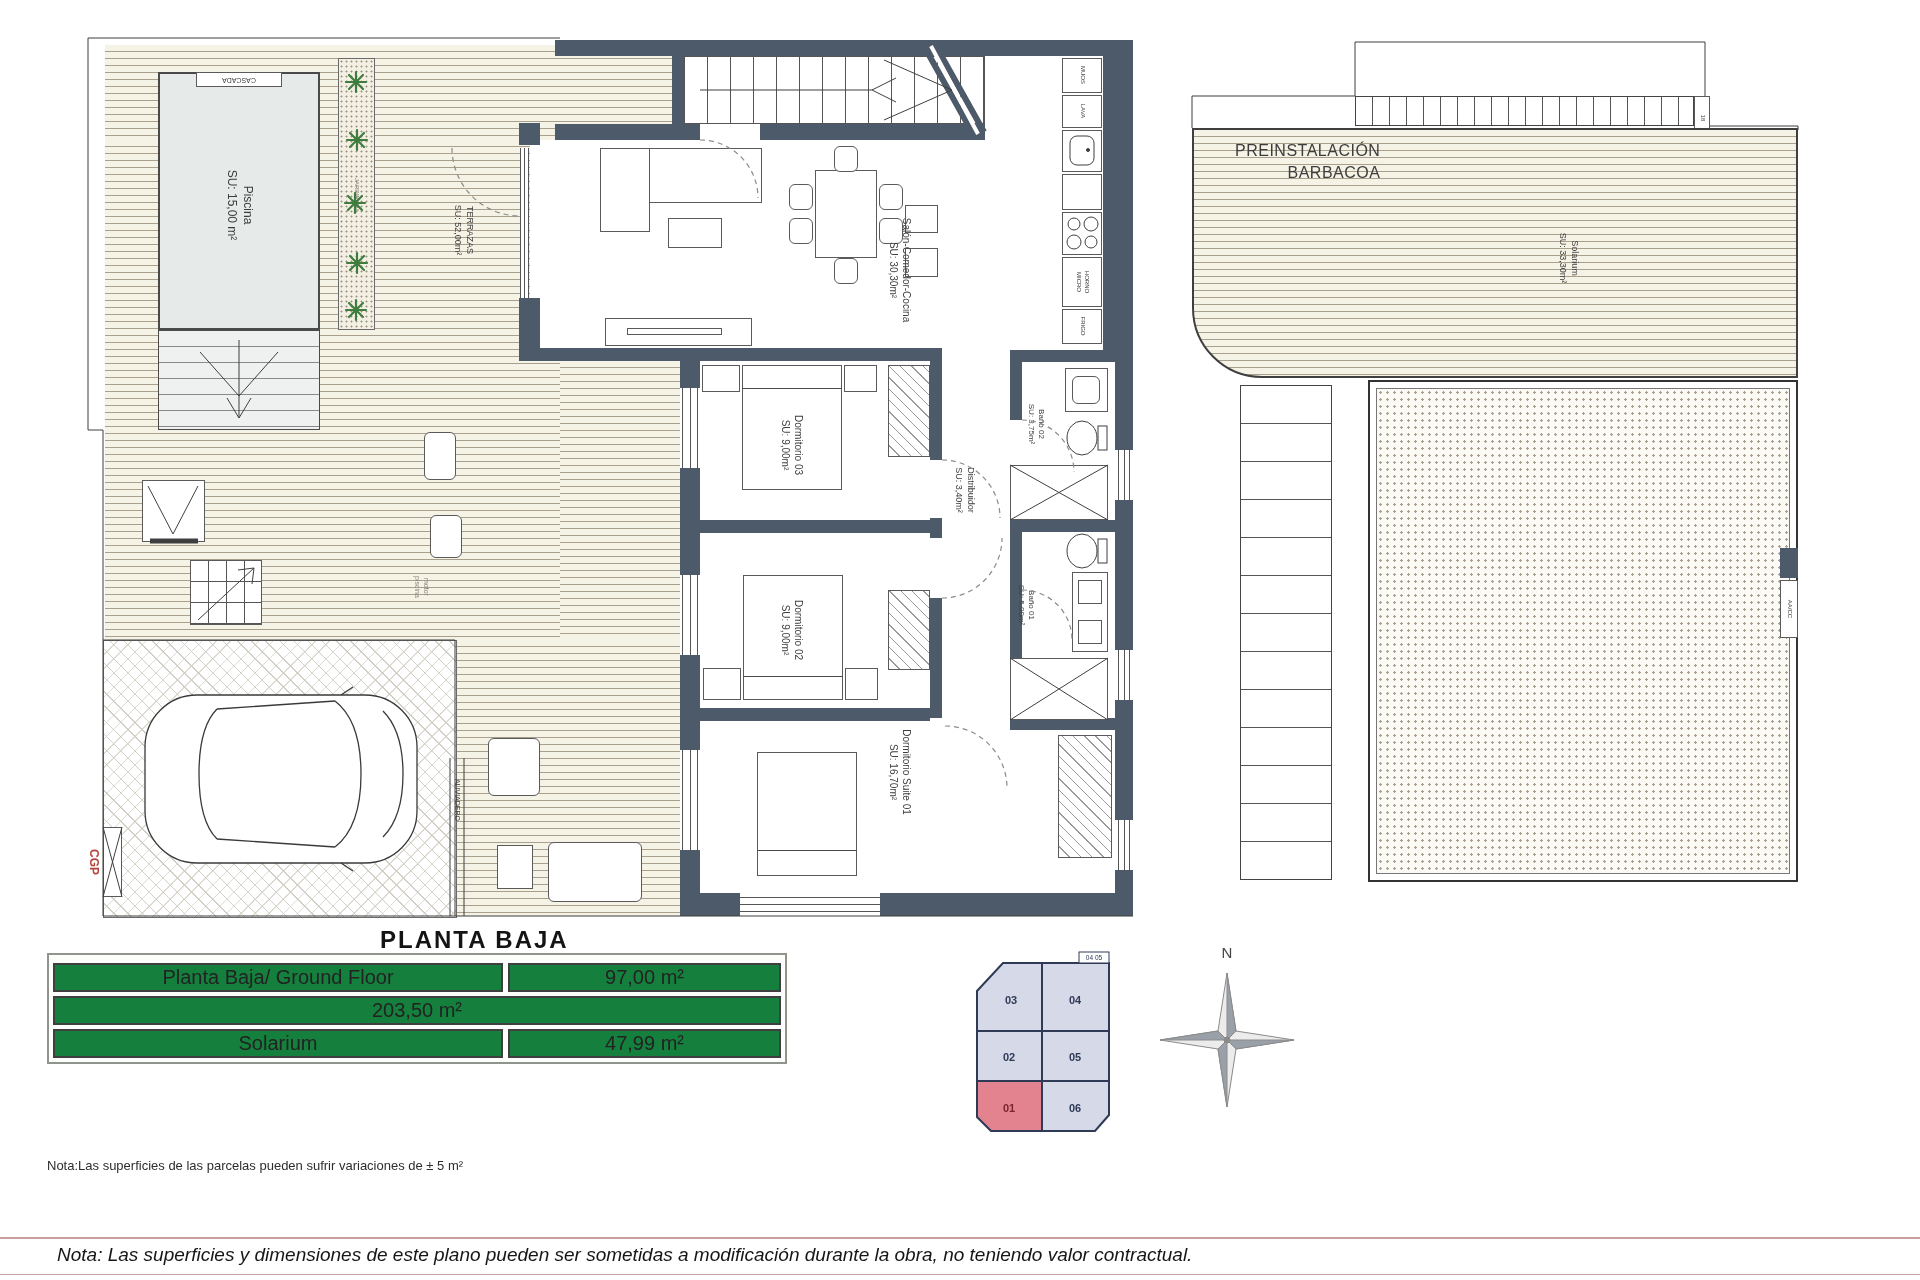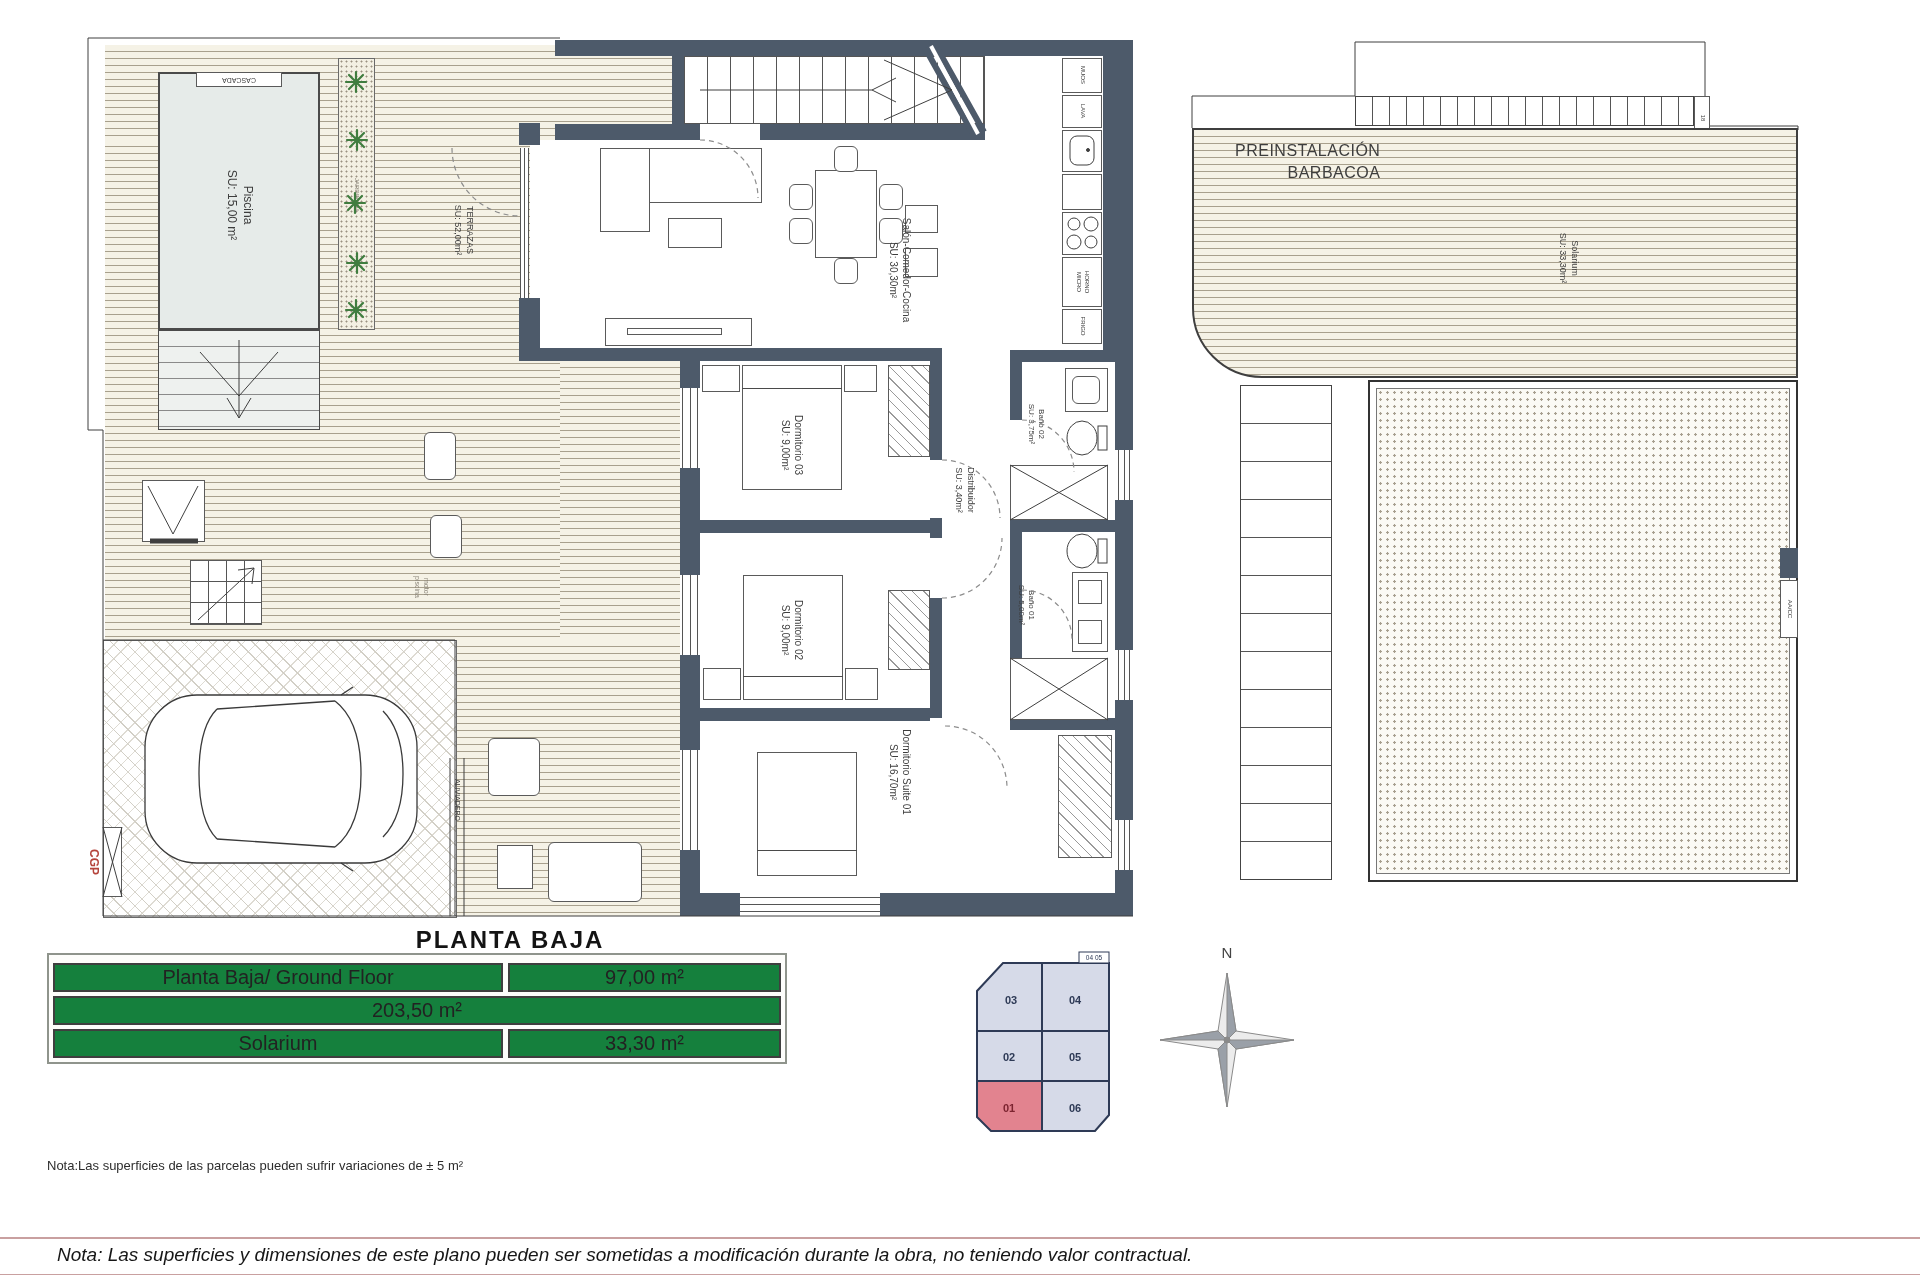--- a/index.html
+++ b/index.html
@@ -30,21 +30,21 @@
   .stairs{background:#fff;border:1px solid #555;box-sizing:border-box;
           background-image:repeating-linear-gradient(90deg,transparent 0 22px,#555 22px 23px);}
   .comb{background:#fff;border:1px solid #444;box-sizing:border-box;
         background-image:repeating-linear-gradient(90deg,transparent 0 16px,#555 16px 17px);}
   .ladder{background:#fff;border:1px solid #444;box-sizing:border-box;
         background-image:repeating-linear-gradient(180deg,transparent 0 37px,#555 37px 38px);}
   .winV{background:#fff;border-left:1px solid #555;border-right:1px solid #555;box-sizing:border-box;
         background-image:linear-gradient(#555,#555);background-size:1px 100%;background-position:center;background-repeat:no-repeat;}
   .winH{background:#fff;border-top:1px solid #555;border-bottom:1px solid #555;box-sizing:border-box;
         background-image:linear-gradient(#555,#555);background-size:100% 1px;background-position:center;background-repeat:no-repeat;}
-  .title{position:absolute;text-align:center;font-weight:bold;font-size:24px;letter-spacing:2px;color:#141414;}
+  .title{position:absolute;font-weight:bold;font-size:24px;letter-spacing:2px;color:#141414;}
   
   #surf{border:2px solid #8f948c;background:#fdfdfb;padding:4px;box-sizing:border-box;}
   #surf .hd{background:#c6c6c6;border:2px solid #3a3a3a;height:48px;display:flex;align-items:center;justify-content:center;
             font-size:29px;letter-spacing:1px;color:#1f1f1f;margin-bottom:4px;}
   #surf .row{display:flex;gap:5px;margin-top:4px;height:29px;}
   #surf .cell{border:2px solid #3f3f3f;background:#15803d;display:flex;align-items:center;justify-content:center;
               font-size:20px;color:#222;box-sizing:border-box;}
   #surf .c1{width:450px;} #surf .c2{flex:1;}
   .note-sm{font-size:13px;color:#2d2d2d;}
   .footer-note{font-size:19px;color:#161616;font-style:italic;}
@@ -334,21 +334,21 @@
   <div id="surf" class="abs" style="left:47px;top:953px;width:740px;">
     <div class="row">
       <div class="cell c1">Planta Baja/ Ground Floor</div>
       <div class="cell c2">97,00 m²</div>
     </div>
     <div class="row">
       <div class="cell c2">203,50 m²</div>
     </div>
     <div class="row">
       <div class="cell c1">Solarium</div>
-      <div class="cell c2">33,30 m²</div>
+      <div class="cell c2">47,99 m²</div>
     </div>
   </div>
   <div class="abs note-sm" style="left:47px;top:1158px;">Nota:Las superficies de las parcelas pueden sufrir variaciones de ± 5 m²</div>
 
   <svg class="abs" style="left:973px;top:951px;" width="140" height="182" viewBox="0 0 140 182">
     <g stroke="#2e3a56" stroke-width="2">
       <path d="M30 12 L69 12 V80 H4 V40 Z" fill="#d6dae8"></path>
       <rect x="69" y="12" width="67" height="68" fill="#d6dae8"></rect>
       <rect x="4" y="80" width="65" height="50" fill="#d6dae8"></rect>
       <rect x="69" y="80" width="67" height="50" fill="#d6dae8"></rect>

